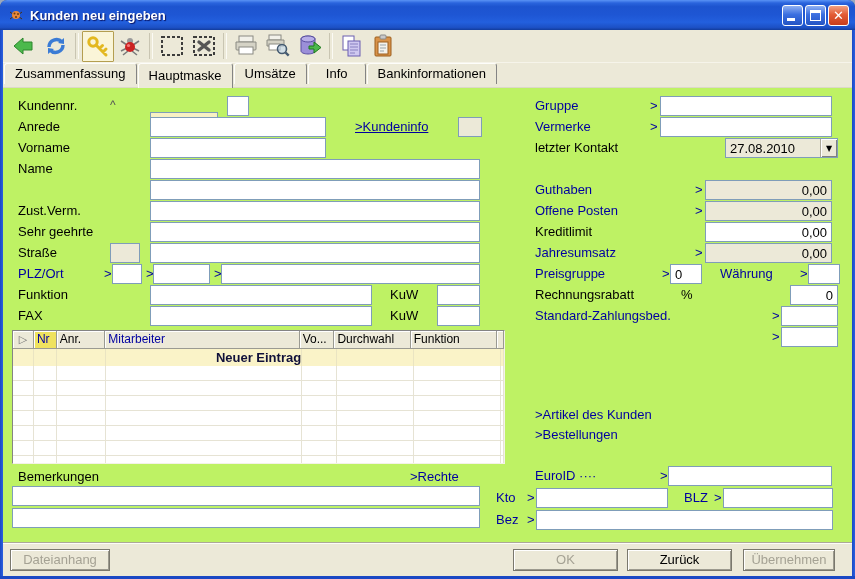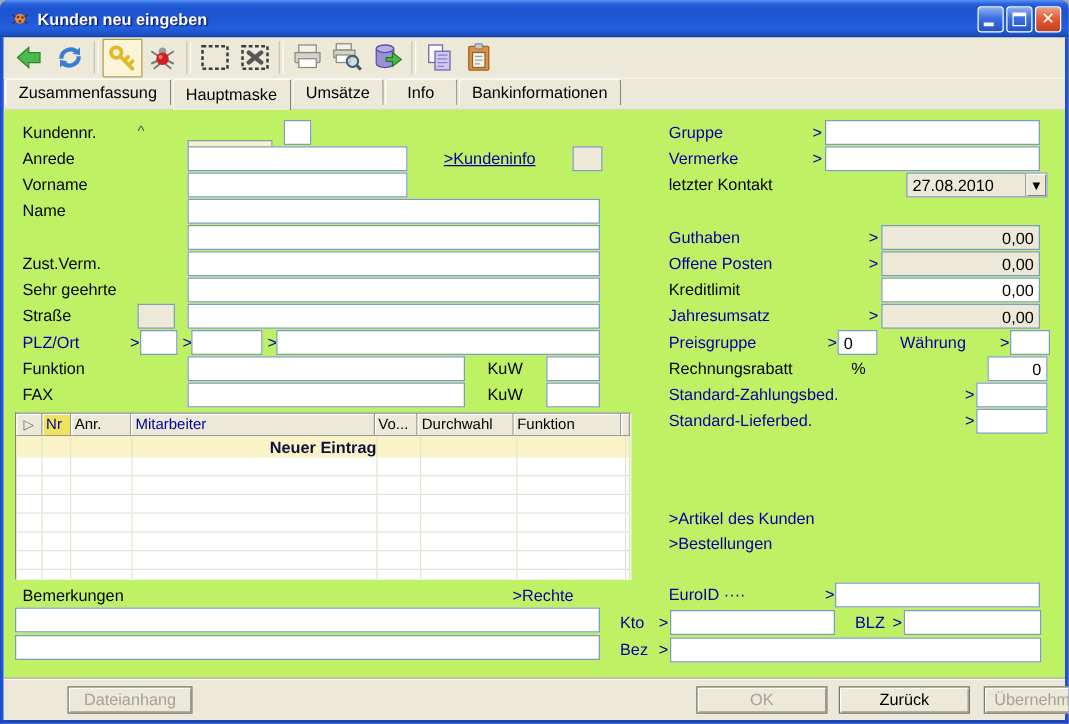--- a/index.html
+++ b/index.html
@@ -68,21 +68,21 @@
   .newlabel{position:absolute;left:0;top:0;width:100%;text-align:center;font-size:13px;font-weight:bold;
     color:#10103a;line-height:17px;}
   .brow{display:flex;height:14px;border-bottom:1px solid #e6e3d4;}
   .brow .cell{border-right:1px solid #e6e3d4;height:100%;box-sizing:border-box;}
   .c0{width:21px}.c1{width:23px}.c2{width:49px}.c3{width:196px}.c4{width:35px}.c5{width:77px}.c6{width:87px}.c7{flex:1}
   
   .footer{position:absolute;left:3px;bottom:3px;width:849px;height:33px;background:#ece9d8;
     border-top:1px solid #aca899;box-shadow:inset 0 1px 0 #fdfcf8;}
   .btn{position:absolute;top:6px;height:22px;box-sizing:border-box;background:#ece9d8;font-size:13px;
     font-family:"Liberation Sans",sans-serif;border:1px solid #7a786d;
-    box-shadow:inset 1px 1px 0 #fff,inset -1px -1px 0 #9c9a8e;color:#000;text-align:center;line-height:20px;margin-left:44px;}
+    box-shadow:inset 1px 1px 0 #fff,inset -1px -1px 0 #9c9a8e;color:#000;text-align:center;line-height:20px;}
   .btn.disabled{color:#a5a294;}
   svg{display:block;}
 </style>
 </head>
 <body>
 
 <div class="win">
 
   <div class="titlebar">
     <span class="app-ico">
@@ -390,21 +390,20 @@
     <input class="tb" style="left: 805px; top: 176px; width: 32px;">
 
     <span class="lbl" style="left:532px;top:197px">Rechnungsrabatt</span>
     <span class="lbl" style="left:678px;top:197px">%</span>
     <input class="tb right" style="left: 787px; top: 197px; width: 48px;" value="0">
 
     <span class="lbl blue" style="left:532px;top:218px">Standard-Zahlungsbed.</span>
     <span class="gtm" style="left:769px;top:218px">&gt;</span>
     <input class="tb" style="left: 778px; top: 218px; width: 57px;">
 
-    <span class="lbl blue" style="left:532px;top:239px">Standard-Lieferbed.</span>
     <span class="gtm" style="left:769px;top:239px">&gt;</span>
     <input class="tb" style="left: 778px; top: 239px; width: 57px;">
 
     <span class="link" style="left:532px;top:317px">&gt;Artikel des Kunden</span>
     <span class="link" style="left:532px;top:337px">&gt;Bestellungen</span>
 
     <span class="lbl blue" style="left:532px;top:378px">EuroID ····</span>
     <span class="gtm" style="left:657px;top:378px">&gt;</span>
     <input class="tb" style="left: 665px; top: 378px; width: 164px;">
 

